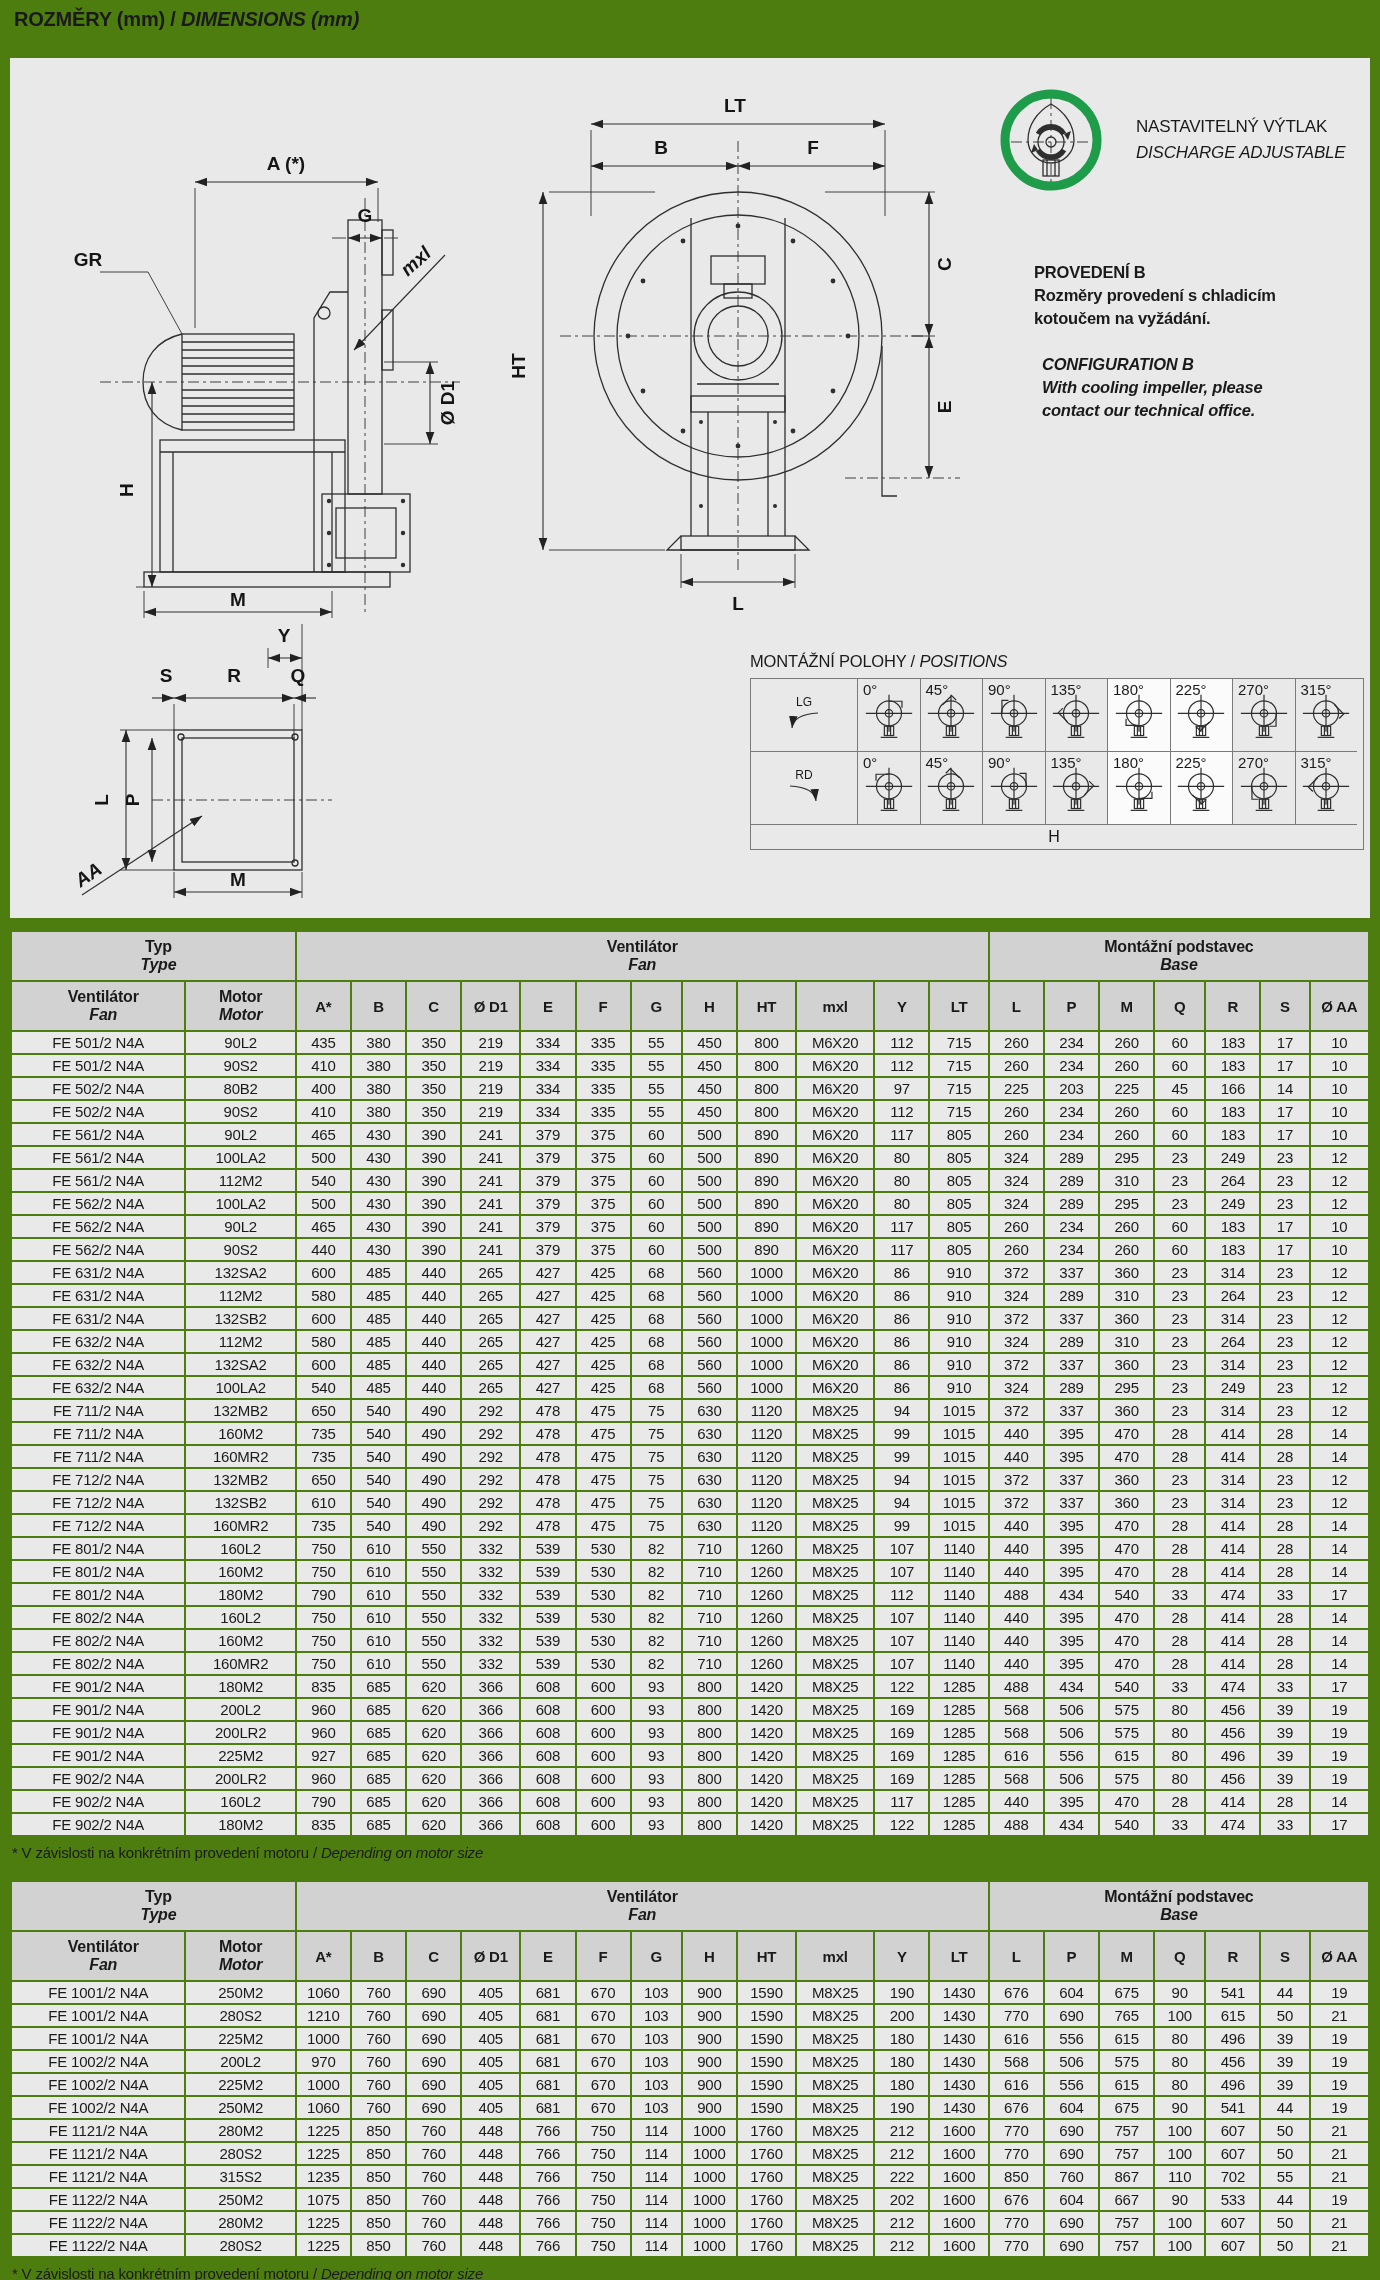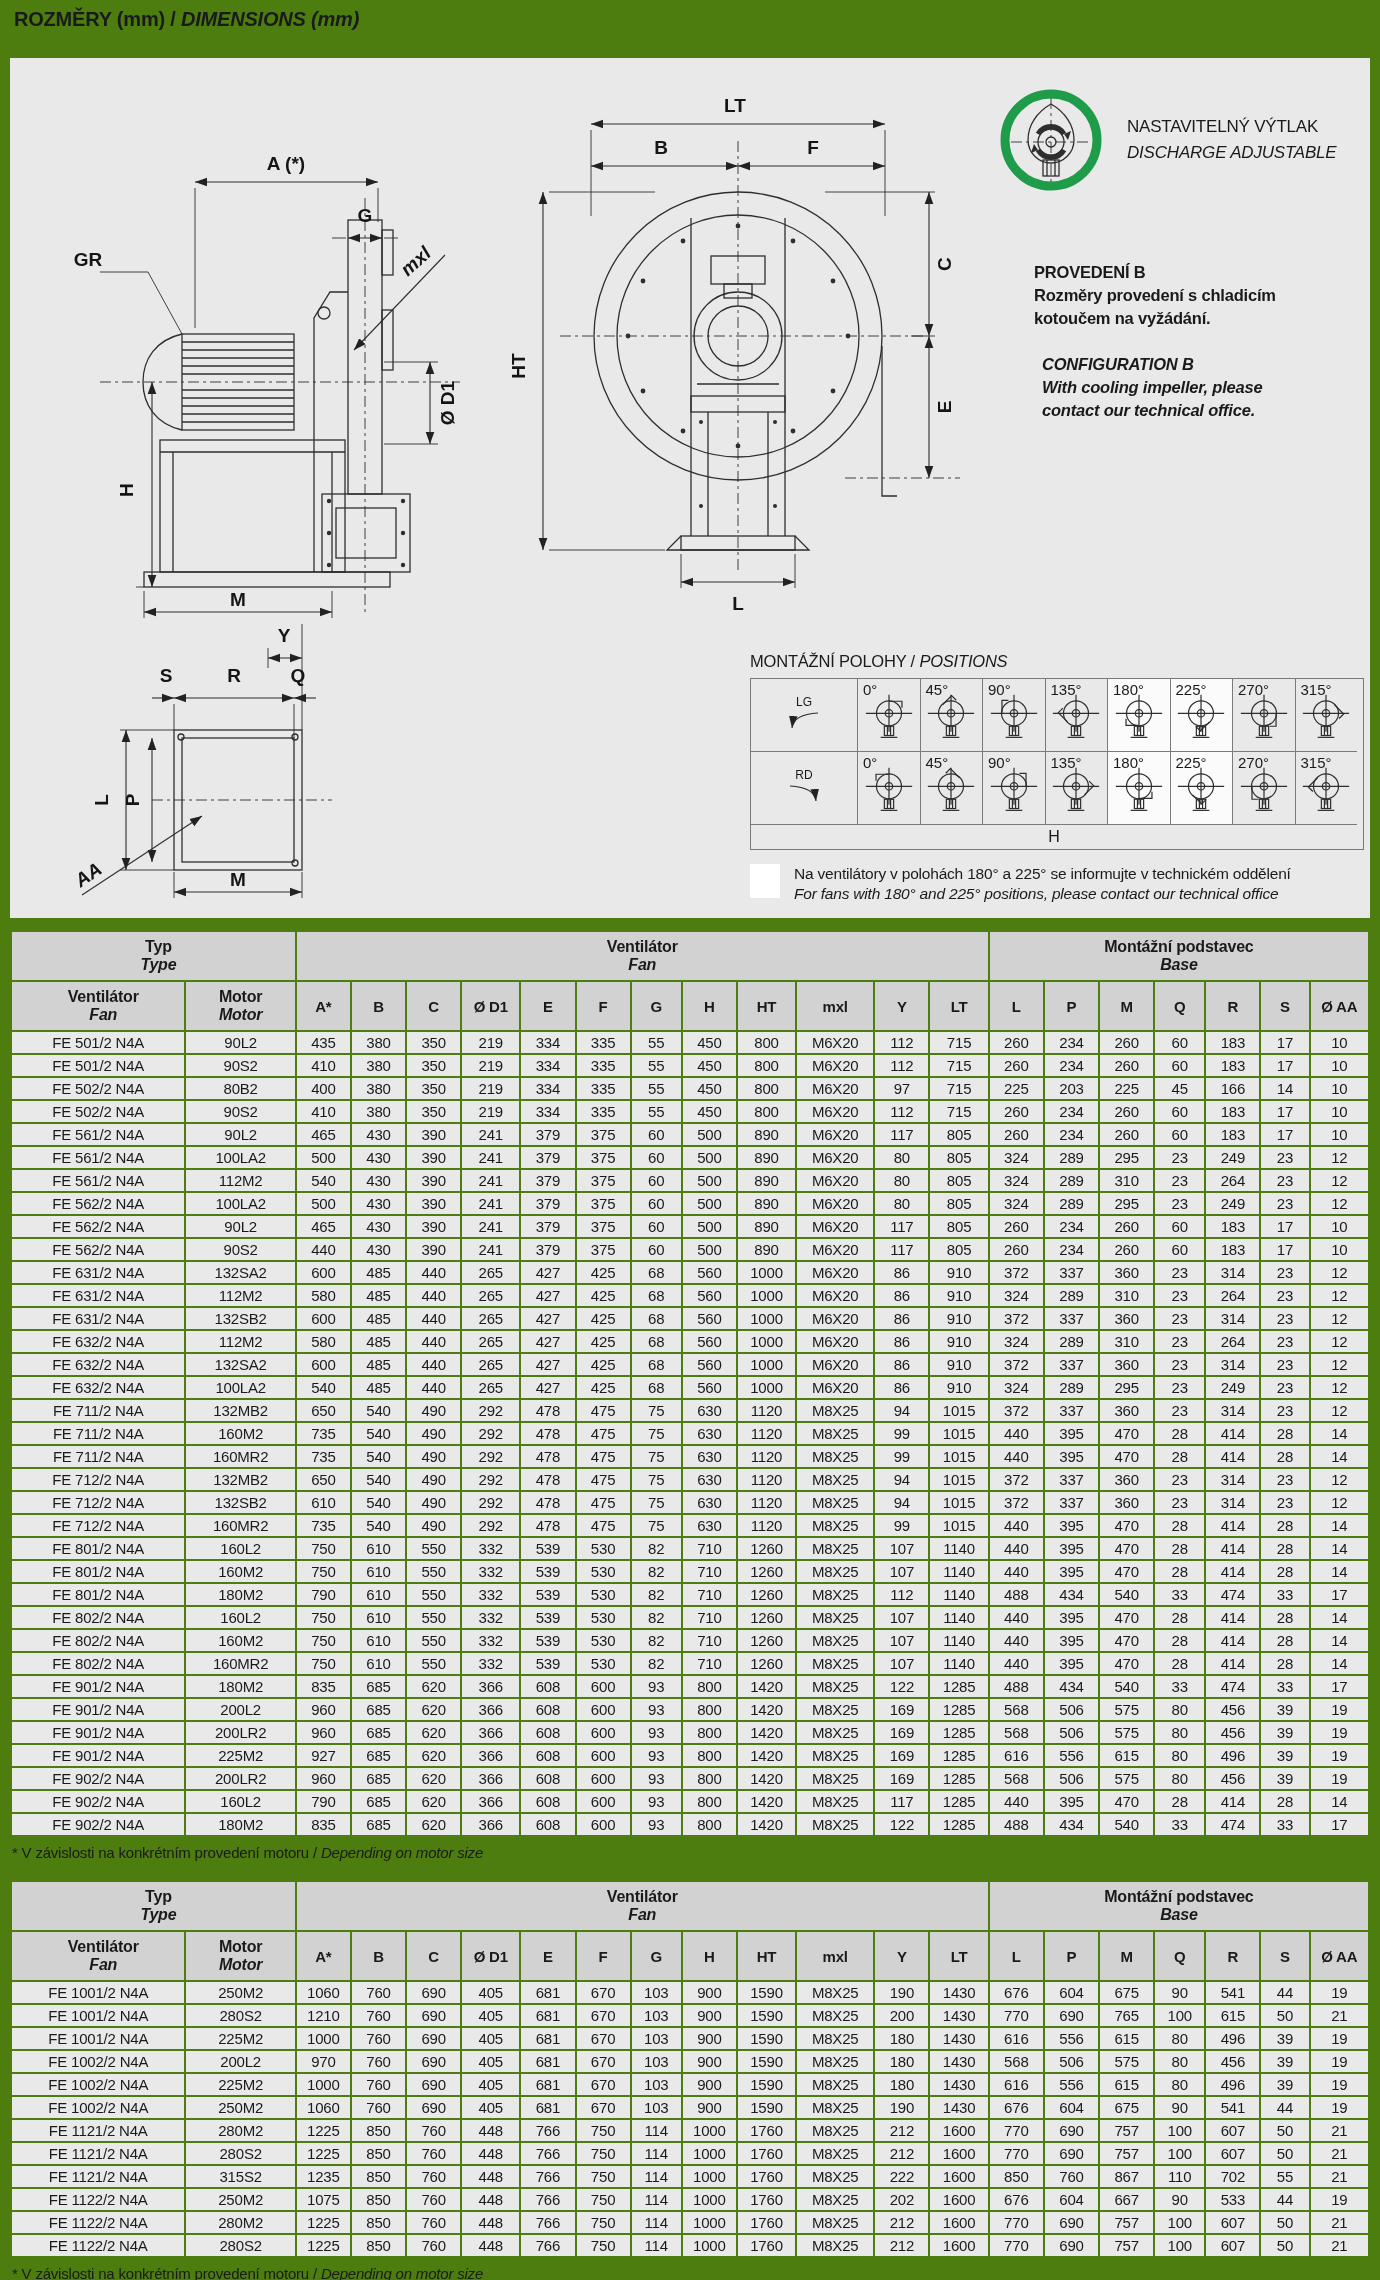--- a/index.html
+++ b/index.html
@@ -22,21 +22,21 @@
   svg.draw .ext{stroke-width:0.9px;}
   svg.draw .cl{stroke-dasharray:11 4 3 4;stroke-width:0.9px;}
   svg.draw text{font-family:"Liberation Sans",sans-serif;font-weight:bold;font-size:19px;fill:#151515;stroke:none;}
   svg.draw text.itl{font-style:italic;}
 
   .side-svg{position:absolute;left:20px;top:12px;}
   .base-svg{position:absolute;left:30px;top:560px;}
   .front-svg{position:absolute;left:495px;top:8px;}
 
   
-  .badge{position:absolute;left:985px;top:26px;display:flex;align-items:center;gap:20px;}
+  .badge{position:absolute;left:985px;top:26px;display:flex;align-items:center;gap:29px;}
   .badge-text{font-size:17px;line-height:26px;letter-spacing:-0.2px;}
 
   
   .config{position:absolute;left:1024px;top:203px;font-size:16.5px;line-height:23px;letter-spacing:-0.2px;font-weight:bold;}
   .config p{margin:0 0 23px 0;}
   .config p:last-child{margin:8px;}
 
   
   .positions{position:absolute;left:740px;top:594px;width:614px;}
   .pos-title{font-size:16.5px;margin-bottom:7px;letter-spacing:-0.2px;}
@@ -567,27 +567,20 @@
                 <circle cx="27" cy="24" r="4"></circle>
                 <rect x="22" y="38" width="10" height="10"></rect>
                 <line x1="25.3" y1="38" x2="25.3" y2="48"></line>
                 <line x1="28.7" y1="38" x2="28.7" y2="48"></line>
                 <line x1="18" y1="50" x2="36" y2="50"></line>
               </svg></div>
           </div>
           <div class="pos-cell pos-footer">H</div>
         </div>
     </div>
-    <div class="pos-note">
-      <div class="swatch"></div>
-      <div class="pos-note-text">
-        <div>Na ventilátory v polohách 180° a 225° se informujte v technickém oddělení</div>
-        <div class="it">For fans with 180° and 225° positions, please contact our technical office</div>
-      </div>
-    </div>
   </div>
 
   <div class="table-sec" id="table-sec-1">
     <table class="dim-table">
         <colgroup>
           <col style="width: 172px;">
           <col style="width: 108px;">
           <col style="width: 53px;">
           <col style="width: 53px;">
           <col style="width: 53px;">

